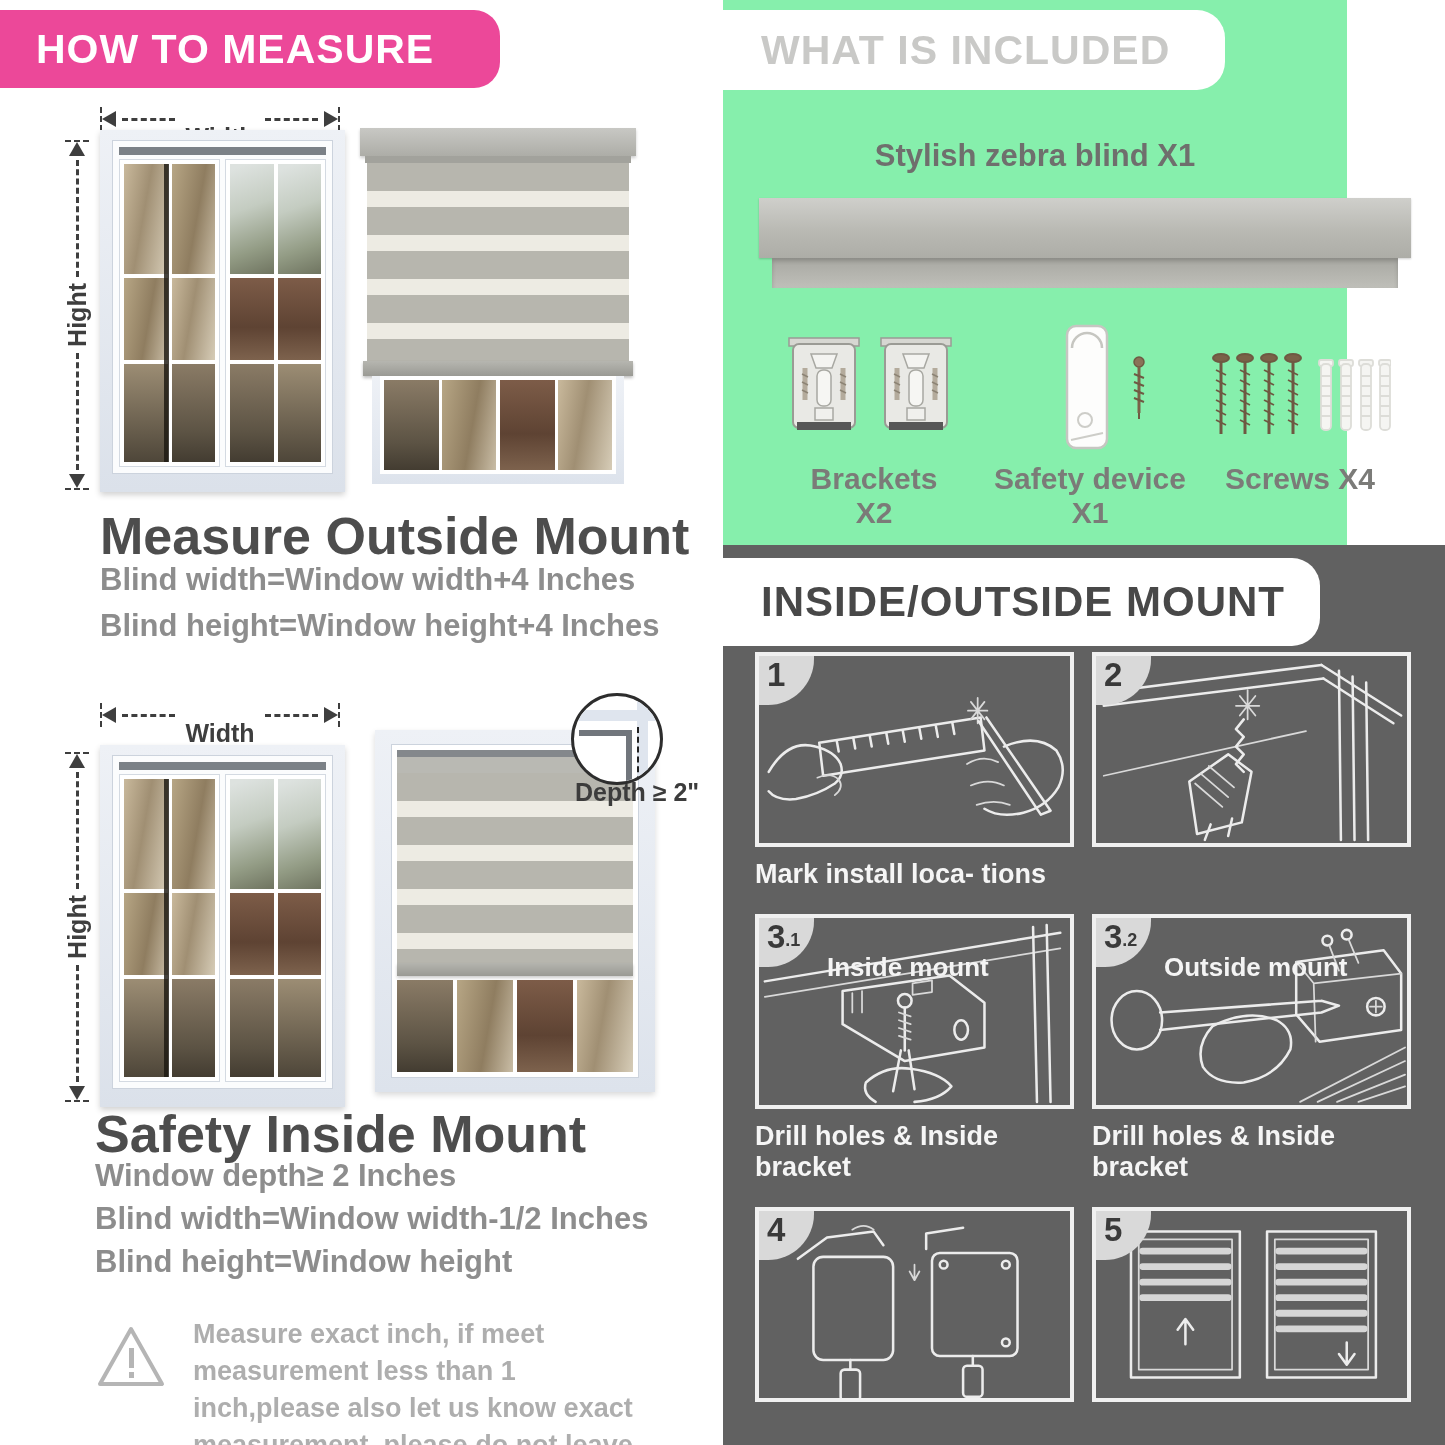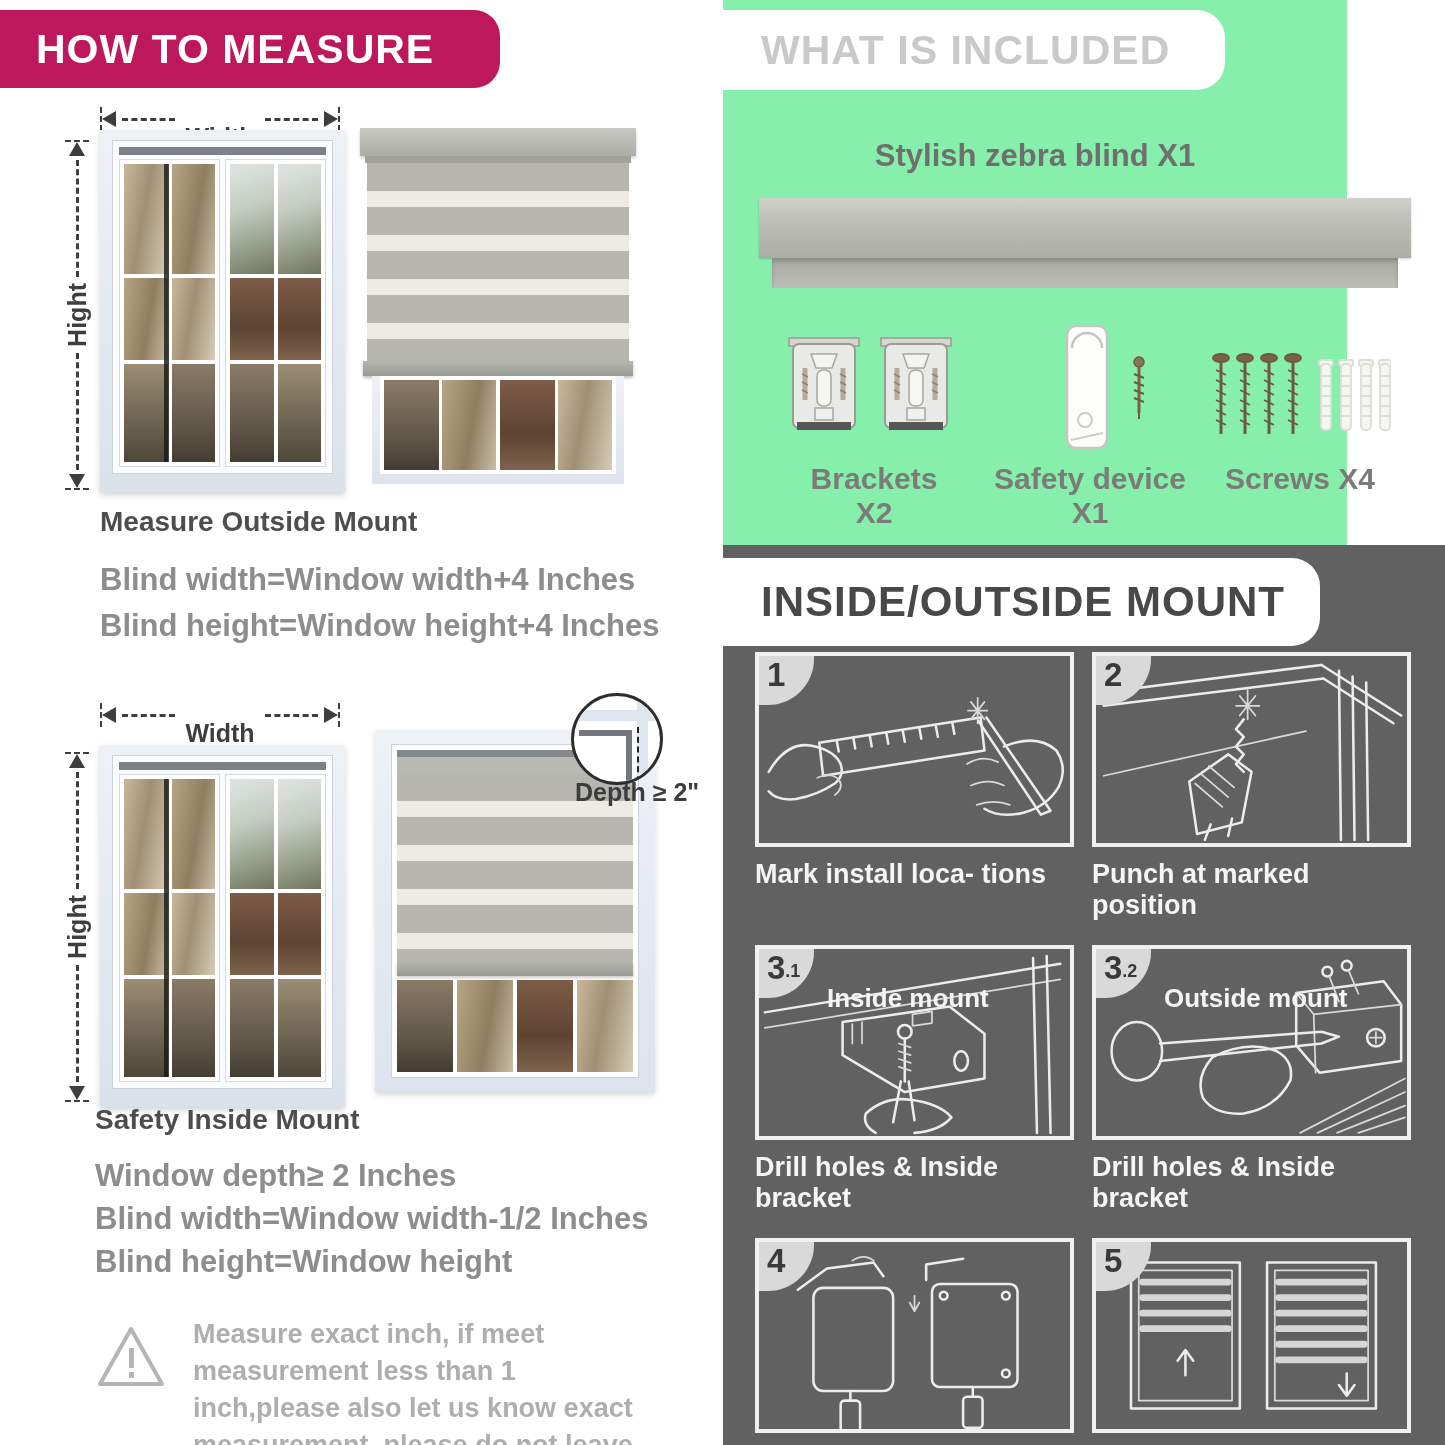--- a/index.html
+++ b/index.html
@@ -1,20 +1,20 @@
 <!DOCTYPE html>
 <html><head>
 <meta charset="utf-8">
 <style>
   html,body{margin:0;padding:0;background:#fff;}
   .canvas{position:relative;width:1445px;height:1445px;background:#fff;overflow:hidden;
           font-family:"Liberation Sans",sans-serif;}
 
   
-  .hbar{position:absolute;left:0;top:10px;width:500px;height:78px;background:#be185d;
+  .hbar{position:absolute;left:0;top:10px;width:500px;height:78px;background:#ec4899;
         border-radius:0 26px 26px 0;display:flex;align-items:center;padding-left:36px;box-sizing:border-box;}
   .hbar span{color:#fff;font-size:41px;font-weight:bold;letter-spacing:1px;}
 
   
   .h-arrow{position:absolute;display:flex;align-items:center;color:#3e3e3e;font-weight:bold;font-size:25px;height:26px;}
   .h-arrow .dash{flex:1;height:0;border-top:3px dashed #3e3e3e;margin:0 6px;}
   .h-arrow .lbl{padding:0 4px;margin-top:36px;}
   .tri-l{width:0;height:0;border-top:8px solid transparent;border-bottom:8px solid transparent;border-right:14px solid #3e3e3e;}
   .tri-r{width:0;height:0;border-top:8px solid transparent;border-bottom:8px solid transparent;border-left:14px solid #3e3e3e;}
   .tick-v{width:0;height:24px;border-left:2px dashed #3e3e3e;}
@@ -67,21 +67,21 @@
   .bf2-window{flex:1;display:flex;gap:4px;padding-top:4px;}
   .bf2-window div{flex:1;}
 
   .magnifier{position:absolute;left:571px;top:693px;width:86px;height:86px;border-radius:50%;
              border:3px solid #2d2d2d;background:#fff;z-index:5;overflow:hidden;}
   .mag-band-t{position:absolute;left:-10%;right:-10%;top:16%;height:11px;background:#dfe5ee;}
   .mag-band-r{position:absolute;top:-10%;bottom:-10%;right:14%;width:11px;background:#dfe5ee;}
   .mag-L{position:absolute;left:6%;top:40%;right:32%;bottom:-12%;border-top:6px solid #71767c;border-right:6px solid #71767c;}
   .mag-dash{position:absolute;top:36%;bottom:0;right:24%;border-left:2px dashed #222;}
 
-  .h1{position:absolute;color:#4d4d4d;font-size:28px;font-weight:bold;}
+  .h1{position:absolute;color:#4d4d4d;font-size:52px;font-weight:bold;}
   .bodyline{position:absolute;color:#8d8d8d;font-size:31px;font-weight:bold;text-align:center;}
   .depth-lbl{position:absolute;left:575px;top:778px;color:#3c3c3c;font-size:25px;font-weight:bold;z-index:6;}
 
   .warn-wrap{position:absolute;left:95px;top:1316px;width:560px;display:flex;}
   .warn-tri{flex:none;width:72px;height:70px;margin-top:6px;}
   .warn-text{margin-left:26px;color:#aeaeae;font-size:27px;font-weight:bold;line-height:37px;width:452px;}
 
   
   .right-top{position:absolute;left:723px;top:0;width:624px;height:545px;background:#86efac;}
   .tab-white{position:absolute;background:#fff;border-radius:0 28px 28px 0;display:flex;align-items:center;
@@ -405,21 +405,20 @@
               <path d="M250,14 L252,188 M264,20 L266,188 M278,26 L280,188"></path>
               <path class="thin" d="M8,122 L216,76"></path>
               <path class="thin" d="M148,40 l16,20 M164,40 l-16,20 M144,50 l24,0 M156,34 l0,30"></path>
               <path d="M152,64 l-8,10 8,8 -8,10 8,8 -8,10 8,8"></path>
               <path d="M96,128 L136,100 L160,118 L150,170 L104,182 Z"></path>
               <path class="thin" d="M116,112 l26,22 M108,120 l28,24 M102,130 l28,24"></path>
               <path d="M118,172 l-6,16 M140,166 l-4,18"></path>
             </g>
           </svg>
         </div>
-        <div class="caption">Punch at  marked position</div>
       </div>
 
       <div class="step">
         <div class="step-box">
           <div class="badge">
               <span>3</span>
               <span class="sub">.1</span>
             </div>
           <div class="step-title">Inside mount</div>
           <svg viewBox="0 0 320 190">

